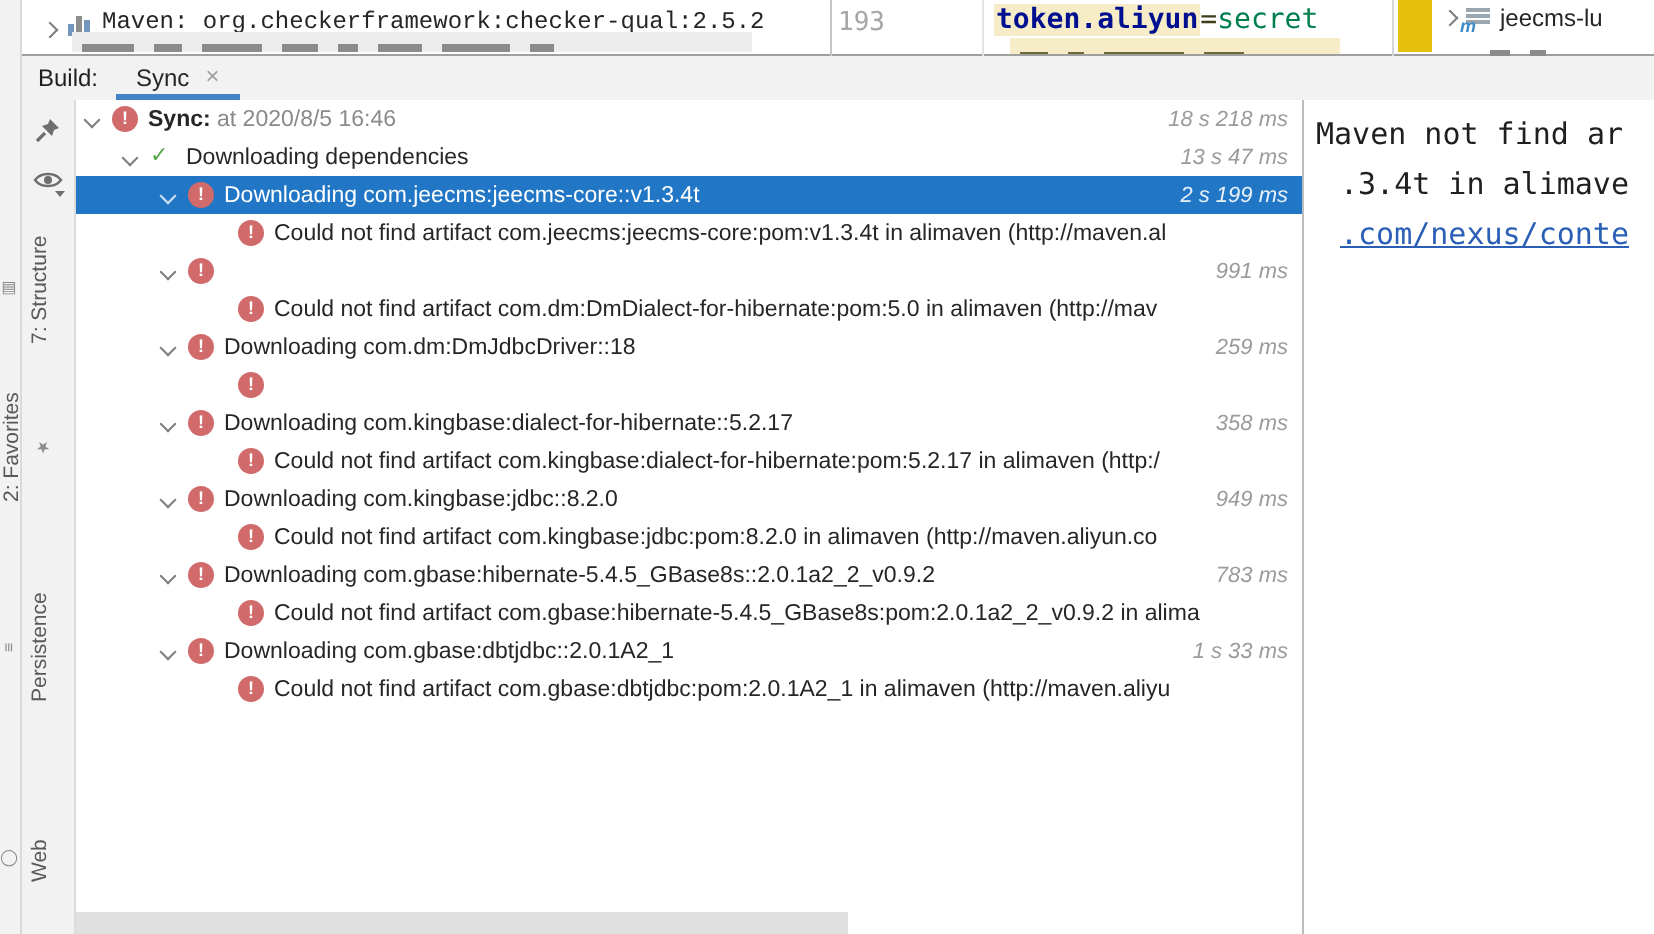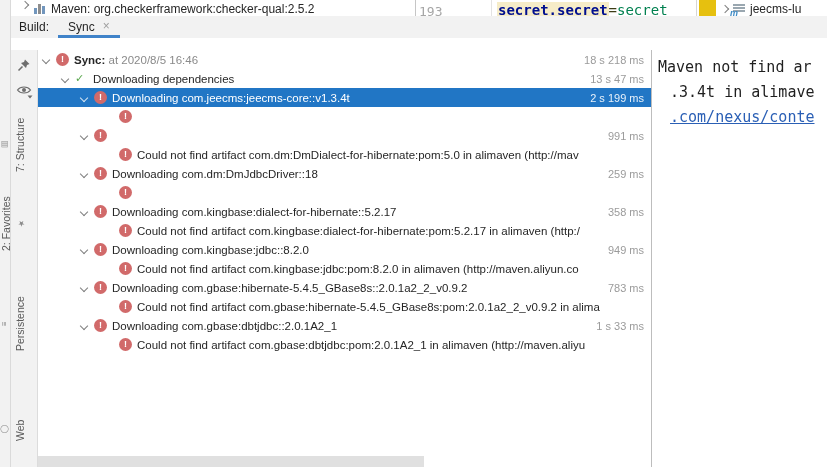--- a/index.html
+++ b/index.html
@@ -1,21 +1,21 @@
 <!DOCTYPE html>
 <html><head>
 <meta charset="utf-8">
 <style>
   * { margin:0; padding:0; box-sizing:border-box; }
   html,body { width:827px; height:467px; overflow:hidden; }
   body { position:relative; background:#fff; font-family:"Liberation Sans","DejaVu Sans",sans-serif; font-size:12px; color:#262626; }
 
   
   #top-strip { position:absolute; left:0; top:0; width:827px; height:28px; background:#fff; border-bottom:1px solid #9f9f9f; }
-  #proj-row { position:absolute; left:22px; top:2px; height:16px; display:flex; align-items:flex-start; gap:6px; white-space:nowrap; }
+  #proj-row { position:absolute; left:22px; top:2px; height:16px; display:flex; align-items:flex-end; gap:6px; white-space:nowrap;font-family:Liberation Mono, monospace; }
   .chev { width:6px; height:6px; border-right:1.6px solid #7f7f7f; border-bottom:1.6px solid #7f7f7f; display:inline-block; flex:0 0 auto; }
   .chev.right { transform:rotate(-45deg); }
   .chev.down  { transform:rotate(45deg); }
   #lib-icon { display:inline-flex; align-items:flex-end; gap:1px; height:12px; }
   #lib-icon i { display:block; width:3px; background:#7296bd; }
   #lib-icon i:nth-child(2){ background:#8d8d8d; }
   #proj-frags { position:absolute; left:36px; top:16px; width:340px; height:10px; background:#ededed; overflow:hidden; }
   #proj-frags i, .fragbit { display:inline-block; height:5px; margin:2px 5px 0 5px; background:#8b8b8b; }
 
   #ed-div1 { position:absolute; left:415px; top:0; width:1px; height:28px; background:#c6c6c6; }
@@ -38,40 +38,40 @@
   #mvn-icon i { display:block; height:2px; background:#9aa7b0; margin-top:1px; }
   #mvn-icon b { position:absolute; left:-3px; bottom:-3px; color:#3f8cc6; font-size:9px; font-style:italic; font-weight:bold; line-height:1; }
   #right-frags { position:absolute; left:22px; top:19px; }
 
   
   #stripe { position:absolute; left:0; top:0; width:11px; height:467px; background:#f2f2f2; border-right:1px solid #dadada; z-index:5; }
   .stripe-btn { position:absolute; left:0; width:11px; writing-mode:vertical-rl; transform:rotate(180deg); display:flex; flex-direction:column; align-items:center; gap:5px; color:#595959; font-size:10.5px; white-space:nowrap; }
   .stripe-btn .s-icon { font-size:8px; color:#8a8a8a; letter-spacing:0; }
 
   
-  #build-header { position:absolute; left:11px; top:16px; width:816px; height:22px; background:#f2f2f2; }
+  #build-header { position:absolute; left:11px; top:28px; width:816px; height:22px; background:#f2f2f2; }
   #build-label { position:absolute; left:8px; top:4px; color:#1f1f1f; }
   #sync-tab { position:absolute; left:47px; top:0; height:22px; padding:4px 10px 0 10px; display:flex; gap:8px; align-items:flex-start; }
   #tab-underline { position:absolute; left:47px; bottom:0; width:62px; height:3px; background:#4083c9; }
   #tab-close { color:#9e9e9e; font-size:12px; line-height:13px; }
 
   #build-toolbar { position:absolute; left:11px; top:50px; width:27px; height:417px; background:#f2f2f2; border-right:1px solid #dcdcdc; }
   .tb-btn { width:22px; height:22px; margin:4px auto 2px auto; display:flex; align-items:center; justify-content:center; }
 
   #tree { position:absolute; left:38px; top:50px; width:613px; height:406px; background:#fff; overflow:hidden; }
   .trow { position:absolute; left:0; width:613px; height:19px; display:flex; align-items:center; white-space:nowrap; overflow:hidden; font-size:11.5px; }
   .trow.sel { background:#2176c5; color:#fff; }
   .trow .chev { margin-right:7px; flex:0 0 auto; }
   .trow.sel .chev { border-color:#d4e4f2; }
   .err-ic { flex:0 0 auto; width:13px; height:13px; border-radius:50%; background:#d16a6a; color:#fff; font-size:9px; font-weight:bold; line-height:13px; text-align:center; margin-right:5px; }
   .chk-ic { flex:0 0 auto; width:13px; color:#57a64a; font-weight:bold; font-size:11px; margin-right:5px; line-height:13px; }
   .t-label { overflow:hidden; }
   .t-bold { font-weight:bold; }
   .t-gray { color:#8a8a8a; }
-  .t-time { margin-left:auto; padding-right:7px; color:#9b9b9b; font-size:11px; flex:0 0 auto; }
+  .t-time { margin-left:auto; padding-right:7px; color:#9b9b9b; font-size:11px; flex:0 0 auto;font-style:italic; }
   .trow.sel .t-time { color:#e8f1fa; }
 
   #hscroll { position:absolute; left:38px; top:456px; width:386px; height:11px; background:#e0e0e0; }
 
   #console-div { position:absolute; left:651px; top:50px; width:1px; height:417px; background:#bdbdbd; }
   #console { position:absolute; left:652px; top:50px; width:175px; height:417px; background:#fff; overflow:hidden; padding-top:5px; font-family:"DejaVu Sans Mono","Liberation Mono",monospace; font-size:15px; color:#1f1f1f; }
   .con-line { height:25px; line-height:25px; white-space:pre; padding-left:6px; }
   .con-line.wrap { padding-left:18px; }
   .con-line.link { color:#2a5fb5; text-decoration:underline; }
 </style>
@@ -87,21 +87,21 @@
         <i style="height:8px"></i>
       </span>
     <span>Maven: org.checkerframework:checker-qual:2.5.2</span>
   </div>
   <div id="proj-frags"><i style="width:26px"></i><i style="width:14px"></i><i style="width:30px"></i><i style="width:18px"></i><i style="width:10px"></i><i style="width:22px"></i><i style="width:34px"></i><i style="width:12px"></i></div>
 
   <div id="ed-div1"></div>
   <span id="gutter-num">193</span>
   <div id="ed-div2"></div>
 
-  <div id="code-line"><span class="code-key">secret.secret</span><span class="code-eq">=</span><span class="code-val">secret</span></div>
+  <div id="code-line"><span class="code-key">token.aliyun</span><span class="code-eq">=</span><span class="code-val">secret</span></div>
   <div id="code-frags"><i class="fragbit" style="width:14px"></i><i class="fragbit" style="width:8px"></i><i class="fragbit" style="width:40px"></i><i class="fragbit" style="width:20px"></i></div>
 
   <div id="ed-div3"></div>
   <div id="yellow-marker"></div>
 
   <div id="right-mini">
     <div id="right-row">
       <span class="chev right"></span>
       <span id="mvn-icon">
           <i></i>
@@ -173,20 +173,21 @@
       <span class="t-time">13 s 47 ms</span>
     </div>
     <div class="trow sel" style="top: 38px; padding-left: 43px;">
       <span class="chev down"></span>
       <span class="err-ic">!</span>
       <span class="t-label"><span>Downloading com.jeecms:jeecms-core::v1.3.4t</span></span>
       <span class="t-time">2 s 199 ms</span>
     </div>
     <div class="trow" style="top: 57px; padding-left: 81px;">
       <span class="err-ic">!</span>
+      <span class="t-label"><span>Could not find artifact com.jeecms:jeecms-core:pom:v1.3.4t in alimaven (http://maven.al</span></span>
     </div>
     <div class="trow" style="top: 76px; padding-left: 43px;">
       <span class="chev down"></span>
       <span class="err-ic">!</span>
       <span class="t-time">991 ms</span>
     </div>
     <div class="trow" style="top: 95px; padding-left: 81px;">
       <span class="err-ic">!</span>
       <span class="t-label"><span>Could not find artifact com.dm:DmDialect-for-hibernate:pom:5.0 in alimaven (http://mav</span></span>
     </div>

